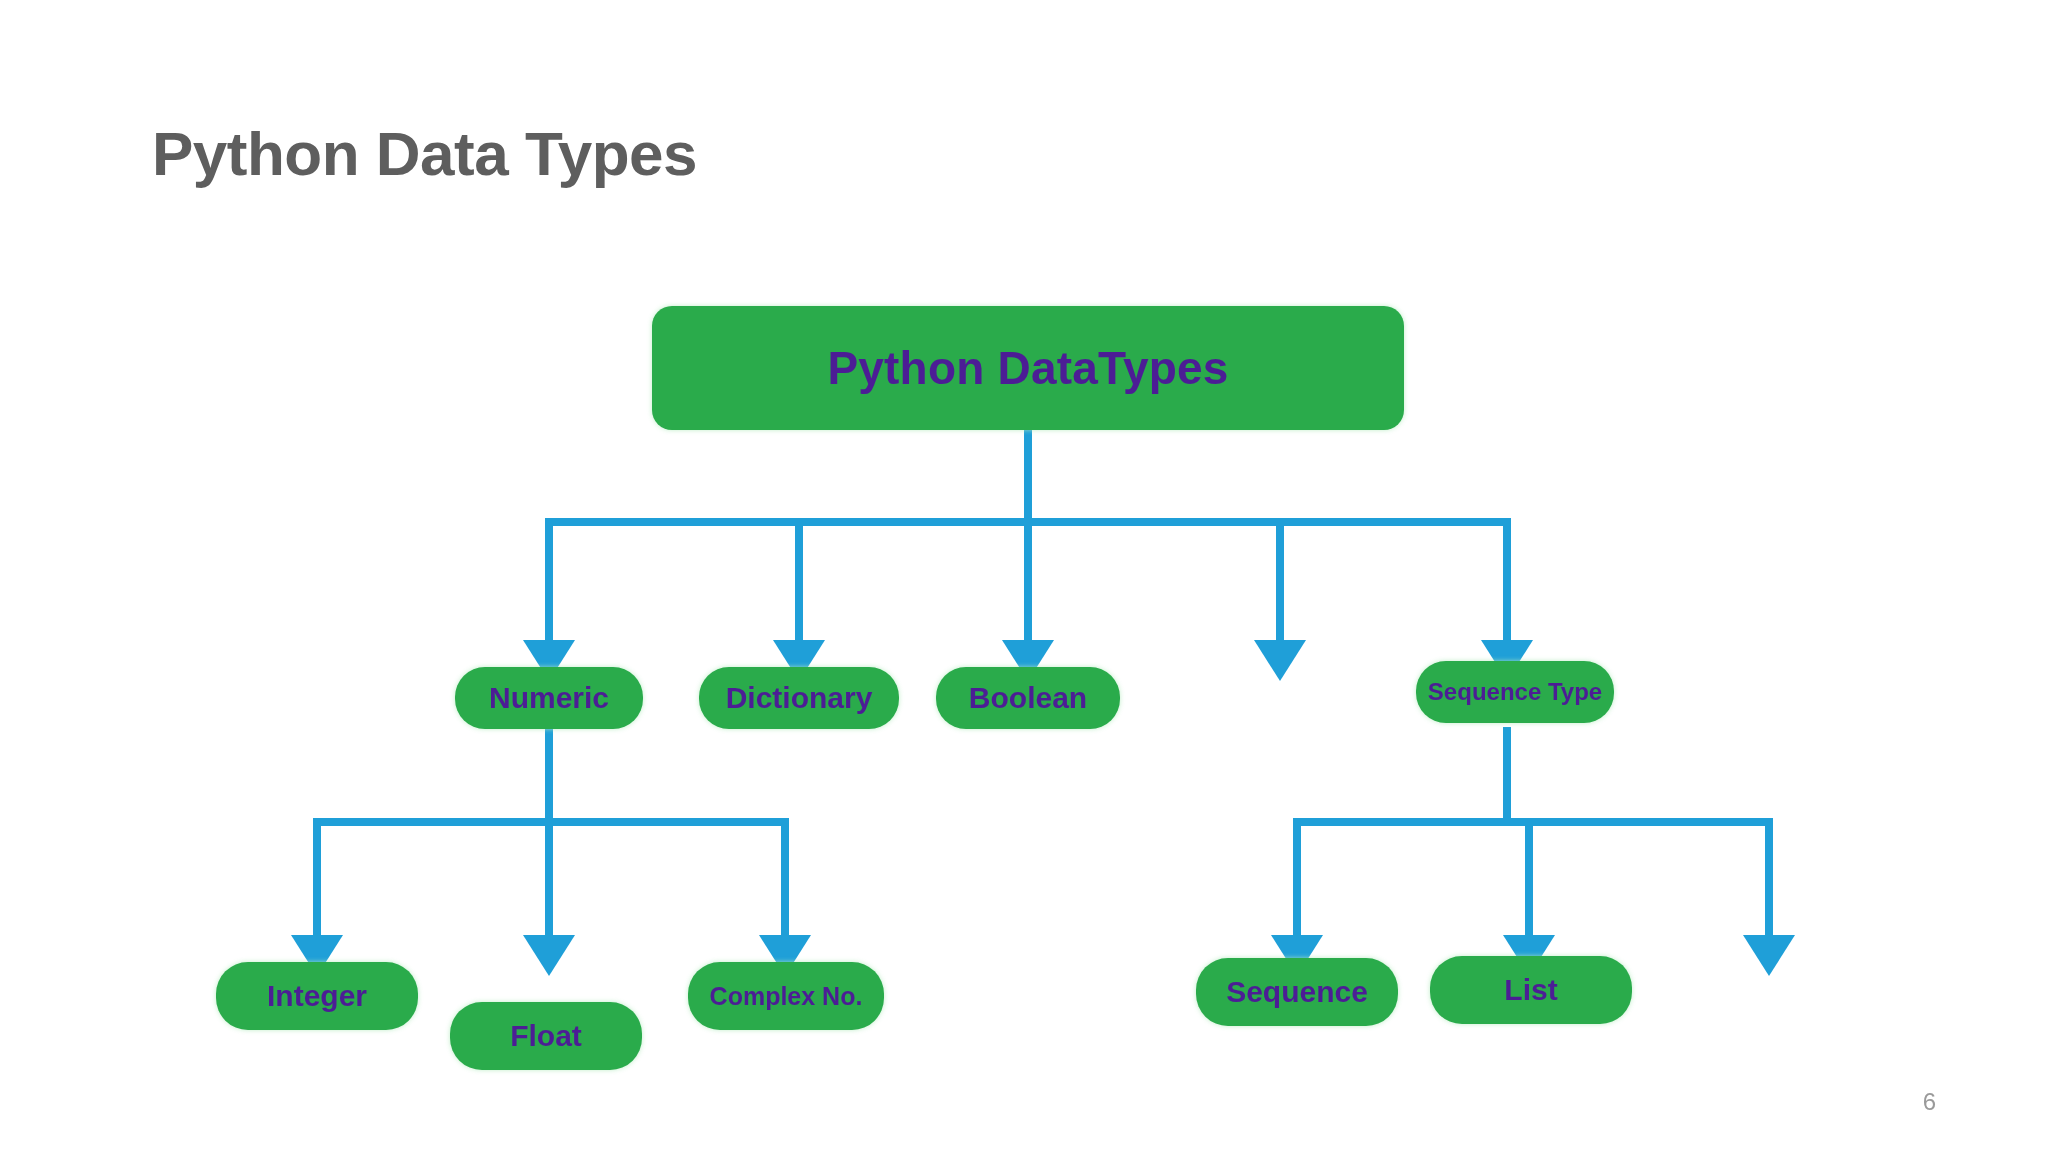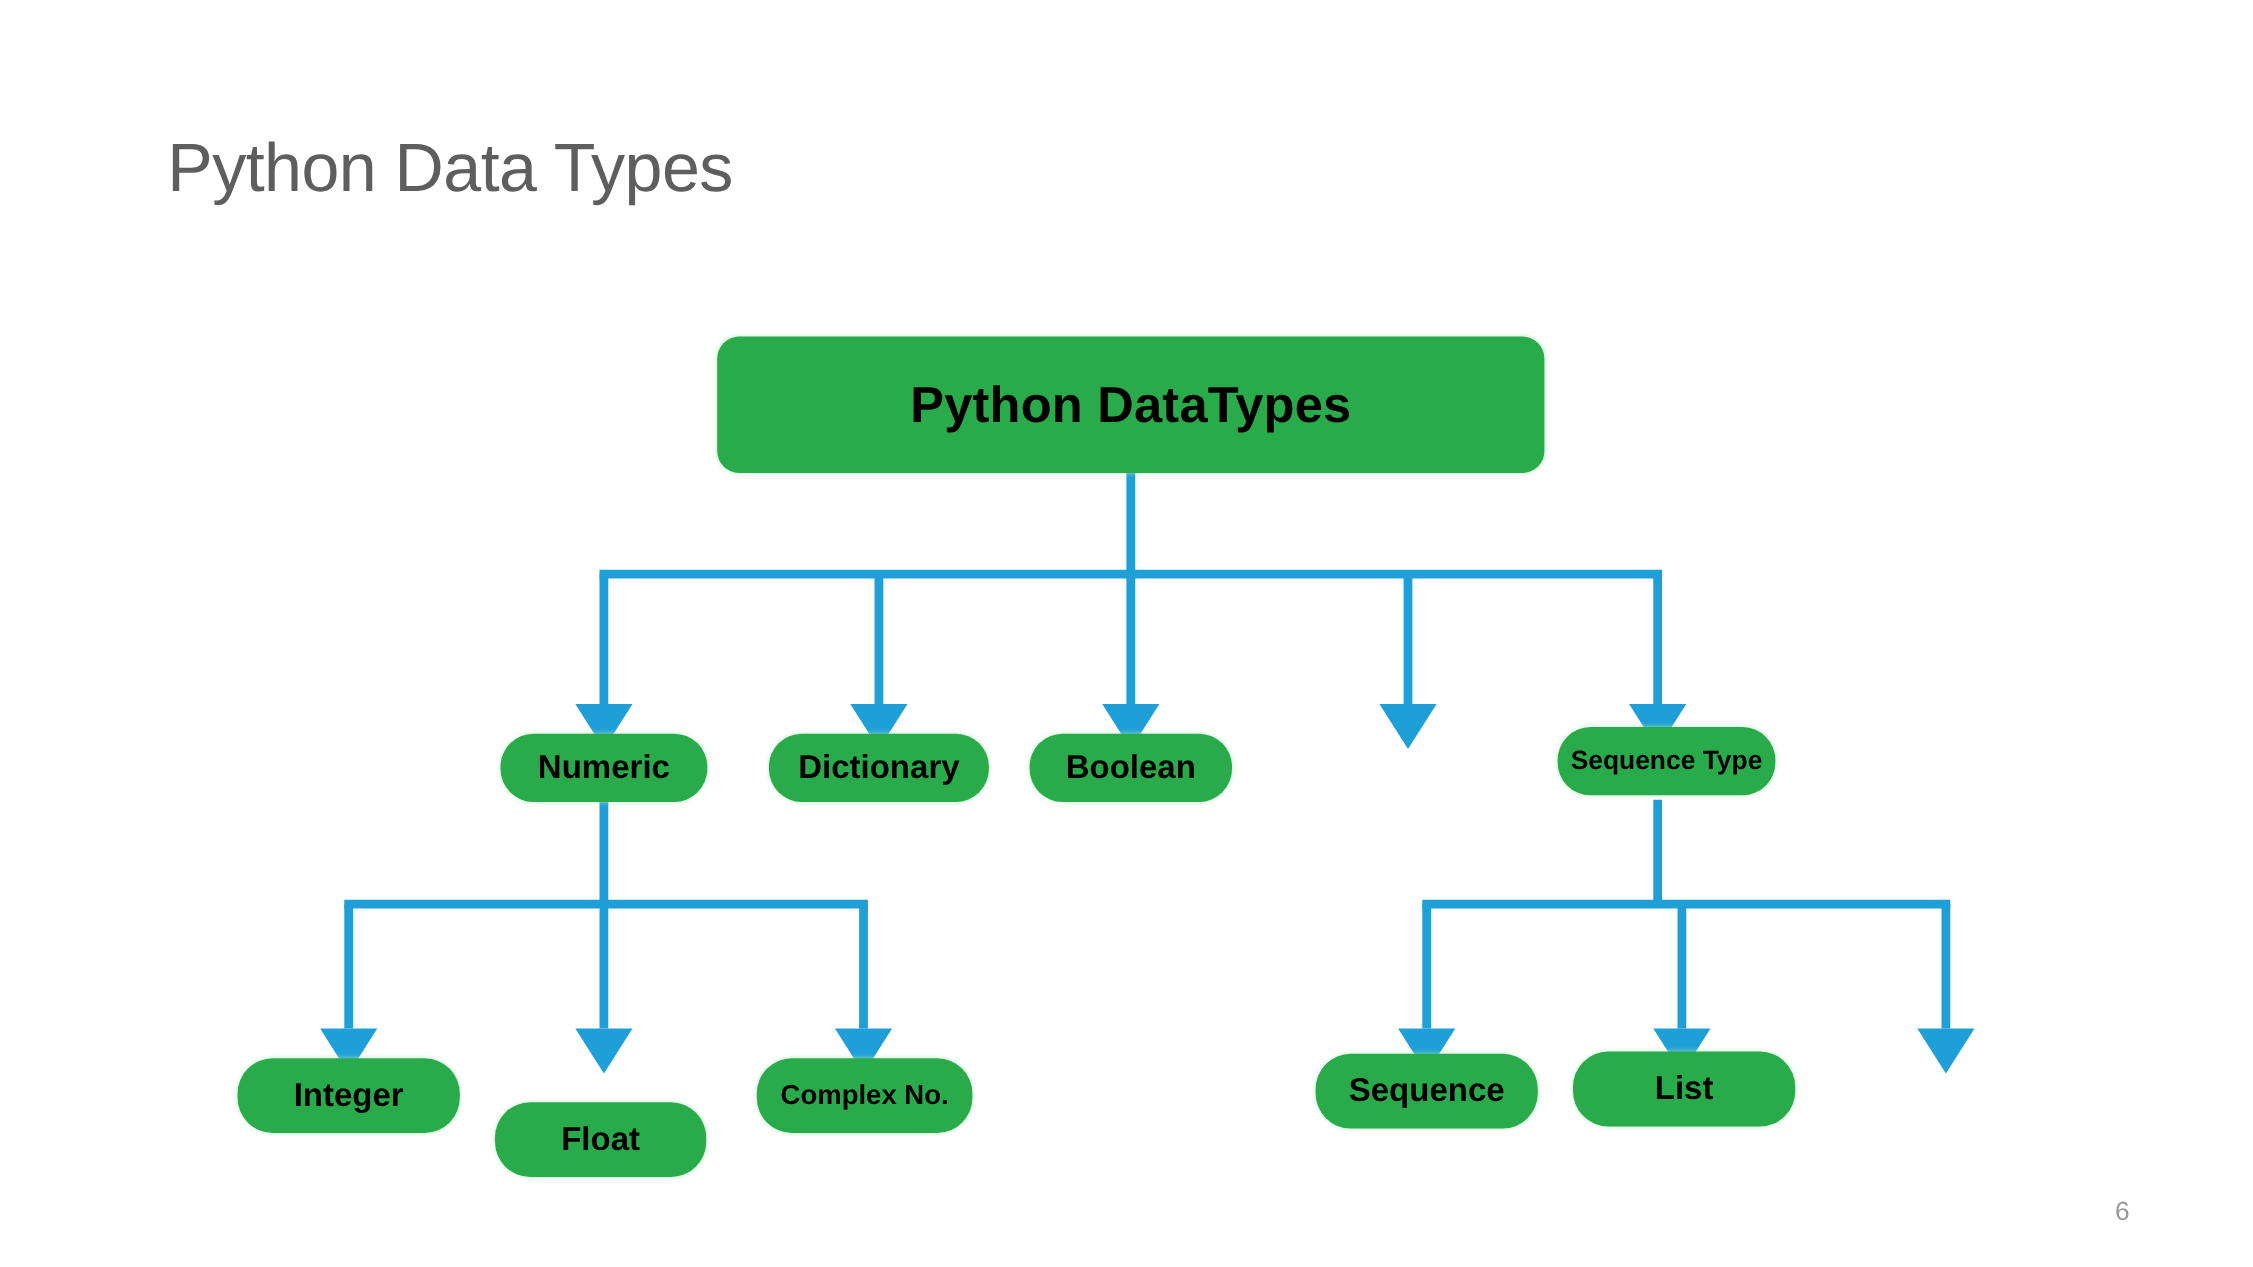--- a/index.html
+++ b/index.html
@@ -13,21 +13,21 @@
   #slide{
     position:absolute;inset:0;
     width:2048px;height:1152px;
     background:#ffffff;
   }
   
   #slide-title{
     position:absolute;
     left:152px;top:120px;
     font-size:62px;
-    font-weight:normal;
+    font-weight:bold;
     color:#5e5e5e;
     letter-spacing:-0.5px;
     white-space:nowrap;
     line-height:1.1;
   }
   
   #diagram{
     position:absolute;
     left:0;top:0;
     width:2048px;height:1152px;
@@ -38,21 +38,21 @@
     width:2048px;height:1152px;
     pointer-events:none;
   }
   
   .node{
     position:absolute;
     display:flex;
     align-items:center;
     justify-content:center;
     background:#2aab4b;
-    color:#000000;
+    color:#4c1d95;
     font-weight:bold;
     text-align:center;
     box-sizing:border-box;
     box-shadow:0 0 5px rgba(180,235,190,0.85);
   }
   .node.root{
     border-radius:20px;
     font-size:46px;
     letter-spacing:0.2px;
   }

